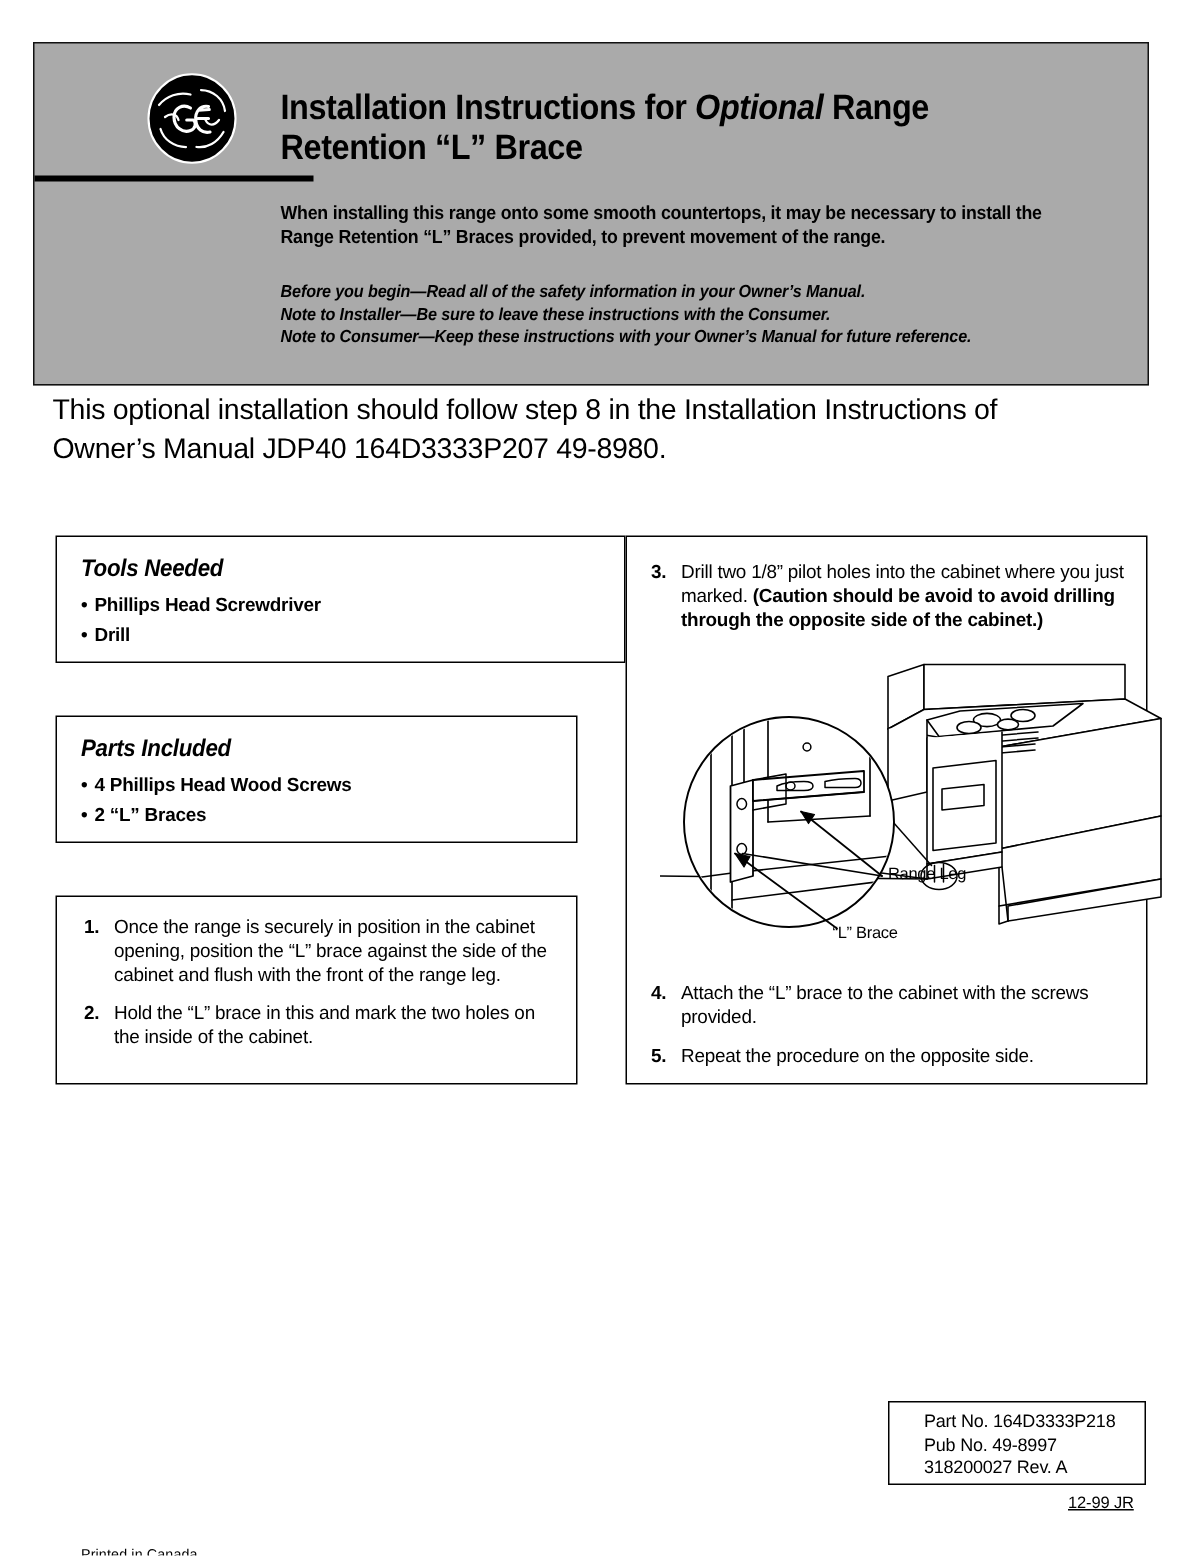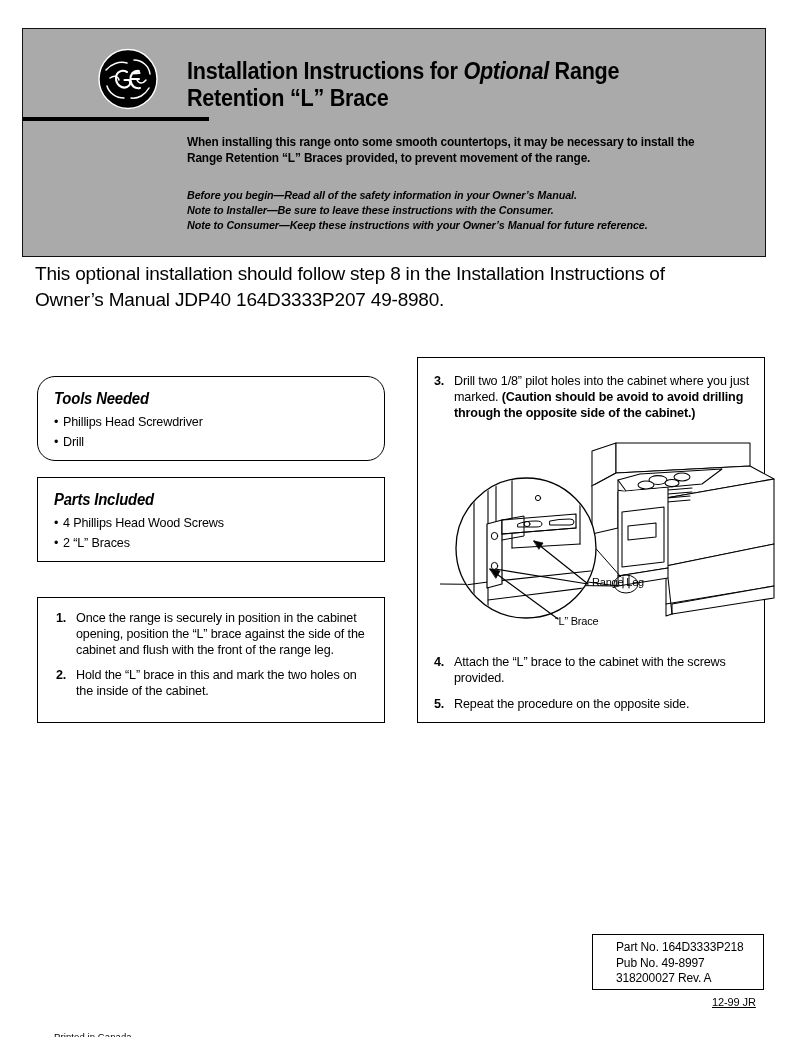--- a/index.html
+++ b/index.html
@@ -47,34 +47,34 @@
   
   .intro{
     position:absolute;left:35px;top:261px;width:700px;
     font-size:19px;line-height:26px;letter-spacing:-0.2px;
   }
 
   
   .box{
     position:absolute;border:1.6px solid #000;background:#fff;box-sizing:border-box;
   }
-  .box-tools{left:37px;top:376px;width:348px;height:85px;border-radius:18px;}
+  .box-tools{left:37px;top:357px;width:380px;height:85px;}
   .box-parts{left:37px;top:477px;width:348px;height:85px;}
   .box-steps12{left:37px;top:597px;width:348px;height:126px;}
   .box-right{left:417px;top:357px;width:348px;height:366px;}
 
   .box-title{
     font-weight:bold;font-style:italic;font-size:16px;letter-spacing:-0.2px;
     transform:scaleX(0.93);transform-origin:left top;
     margin:0 0 4px 0;
   }
   .blist{margin:0;padding:0;list-style:none;}
   .blist li{
     font-size:12.6px;line-height:20px;letter-spacing:-0.15px;
-    padding-left:9px;position:relative;
+    padding-left:9px;position:relative;font-weight:bold;
   }
   .blist li:before{
     content:"\2022";position:absolute;left:0;top:0;font-size:12.6px;
   }
   .box-inner{padding:13px 14px 0 16px;}
 
   
   .steps{margin:0;padding:0;list-style:none;}
   .steps li{
     position:relative;padding-left:20px;

